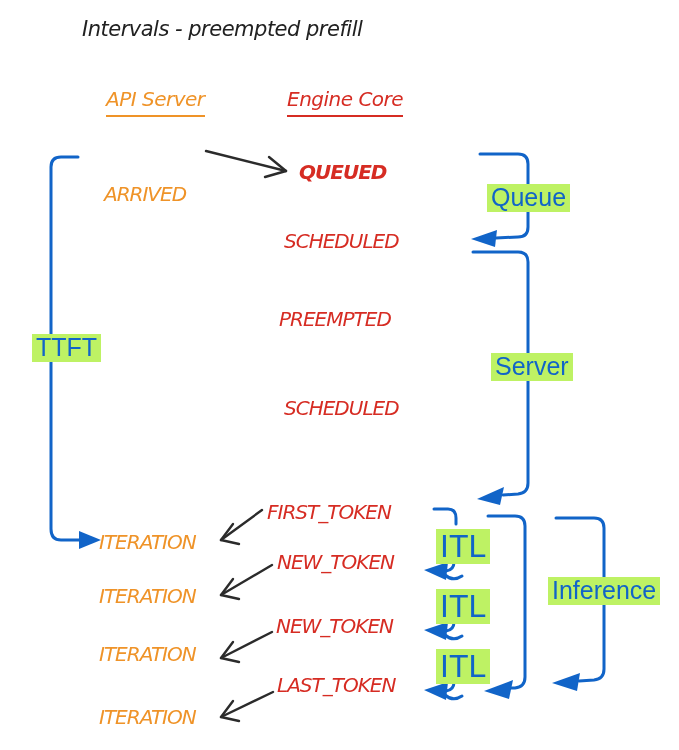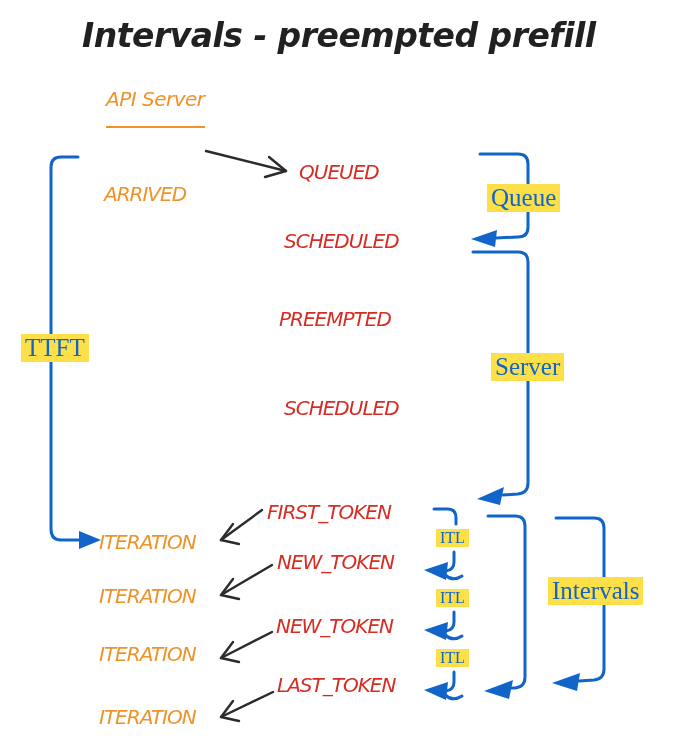--- a/index.html
+++ b/index.html
@@ -9,30 +9,30 @@
     --c-ink:#212121;
     --c-arrow:#2b2b2b;
   }
   html,body{margin:0;padding:0;background:#ffffff;}
   .canvas{
     position:relative;width:679px;height:750px;background:#ffffff;overflow:hidden;
     font-family:"DejaVu Sans",sans-serif;
   }
   .abs{position:absolute;line-height:1.1;white-space:nowrap;}
   .hand{font-family:"DejaVu Sans",sans-serif;font-style:italic;}
-  .title{font-size:33px;font-weight:bold;color:var(--c-ink);letter-spacing:-0.5px;}
-  .colhdr{font-size:20px;border-bottom:2px solid currentColor;padding-bottom:16px;letter-spacing:-0.5px;}
+  .title{font-size:21px;font-weight:normal;color:var(--c-ink);letter-spacing:-0.5px;}
+  .colhdr{font-size:20px;border-bottom:2px solid currentColor;padding-bottom:5px;letter-spacing:-0.5px;}
   .api{color:var(--c-api);}
   .engine{color:var(--c-engine);}
   .evt{font-size:20px;letter-spacing:-1px;}
   .ilabel{
-    font-family:Liberation Serif, serif;
-    color:var(--c-interval);background:#fde047;padding:0 4px;font-size:25px;
+    font-family:Liberation Sans, sans-serif;
+    color:var(--c-interval);background:#bef264;padding:0 4px;font-size:25px;
   }
-  .ilabel.small{font-size:16px;text-align:center;}
+  .ilabel.small{font-size:32px;text-align:center;}
   svg.lines{position:absolute;left:0;top:0;}
   .b{stroke:var(--c-interval);stroke-width:3;fill:none;stroke-linecap:round;}
   .bh{fill:var(--c-interval);stroke:none;}
   .k{stroke:var(--c-arrow);stroke-width:2.4;fill:none;stroke-linecap:round;stroke-linejoin:round;}
 </style>
 </head>
 <body>
 
 <div class="canvas">
 
@@ -98,37 +98,38 @@
 
     <g>
       <path class="k" d="M 273 692 L 221 717"></path>
       <path class="k" d="M 221 717 L 233 701 M 221 717 L 239 721"></path>
     </g>
   </svg>
 
   <div class="abs hand title" style="left:82px;top:18px;">Intervals - preempted prefill</div>
 
   <div class="abs hand colhdr api" style="left:106px;top:88px;">API Server</div>
+  <div class="abs hand colhdr engine" style="left:287px;top:88px;">Engine Core</div>
 
   <div class="abs hand evt api" style="left:104px;top:143px;margin-top:40px;">ARRIVED</div>
   <div class="abs hand evt api" style="left:99px;top:531px;">ITERATION</div>
   <div class="abs hand evt api" style="left:99px;top:585px;">ITERATION</div>
   <div class="abs hand evt api" style="left:99px;top:643px;">ITERATION</div>
   <div class="abs hand evt api" style="left:99px;top:706px;">ITERATION</div>
 
-  <div class="abs hand evt engine" style="left:299px;top:161px;">QUEUED</div>
+  <div class="abs hand evt engine" style="left:299px;top:161px;font-weight:bold;">QUEUED</div>
   <div class="abs hand evt engine" style="left:284px;top:230px;">SCHEDULED</div>
   <div class="abs hand evt engine" style="left:279px;top:308px;text-align:center;">PREEMPTED</div>
   <div class="abs hand evt engine" style="left:284px;top:397px;">SCHEDULED</div>
   <div class="abs hand evt engine" style="left:267px;top:501px;">FIRST_TOKEN</div>
   <div class="abs hand evt engine" style="left:277px;top:551px;">NEW_TOKEN</div>
   <div class="abs hand evt engine" style="left:276px;top:615px;">NEW_TOKEN</div>
   <div class="abs hand evt engine" style="left:277px;top:674px;">LAST_TOKEN</div>
 
-  <div class="abs ilabel" style="left:21px;top:334px;">TTFT</div>
+  <div class="abs ilabel" style="left:32px;top:334px;">TTFT</div>
   <div class="abs ilabel" style="left:487px;top:184px;">Queue</div>
   <div class="abs ilabel" style="left:491px;top:353px;">Server</div>
   <div class="abs ilabel small" style="left:436px;top:529px;">ITL</div>
   <div class="abs ilabel small" style="left:436px;top:589px;">ITL</div>
   <div class="abs ilabel small" style="left:436px;top:649px;">ITL</div>
-  <div class="abs ilabel" style="left:548px;top:577px;">Intervals</div>
+  <div class="abs ilabel" style="left:548px;top:577px;">Inference</div>
 
 </div>
 
 </body></html>

